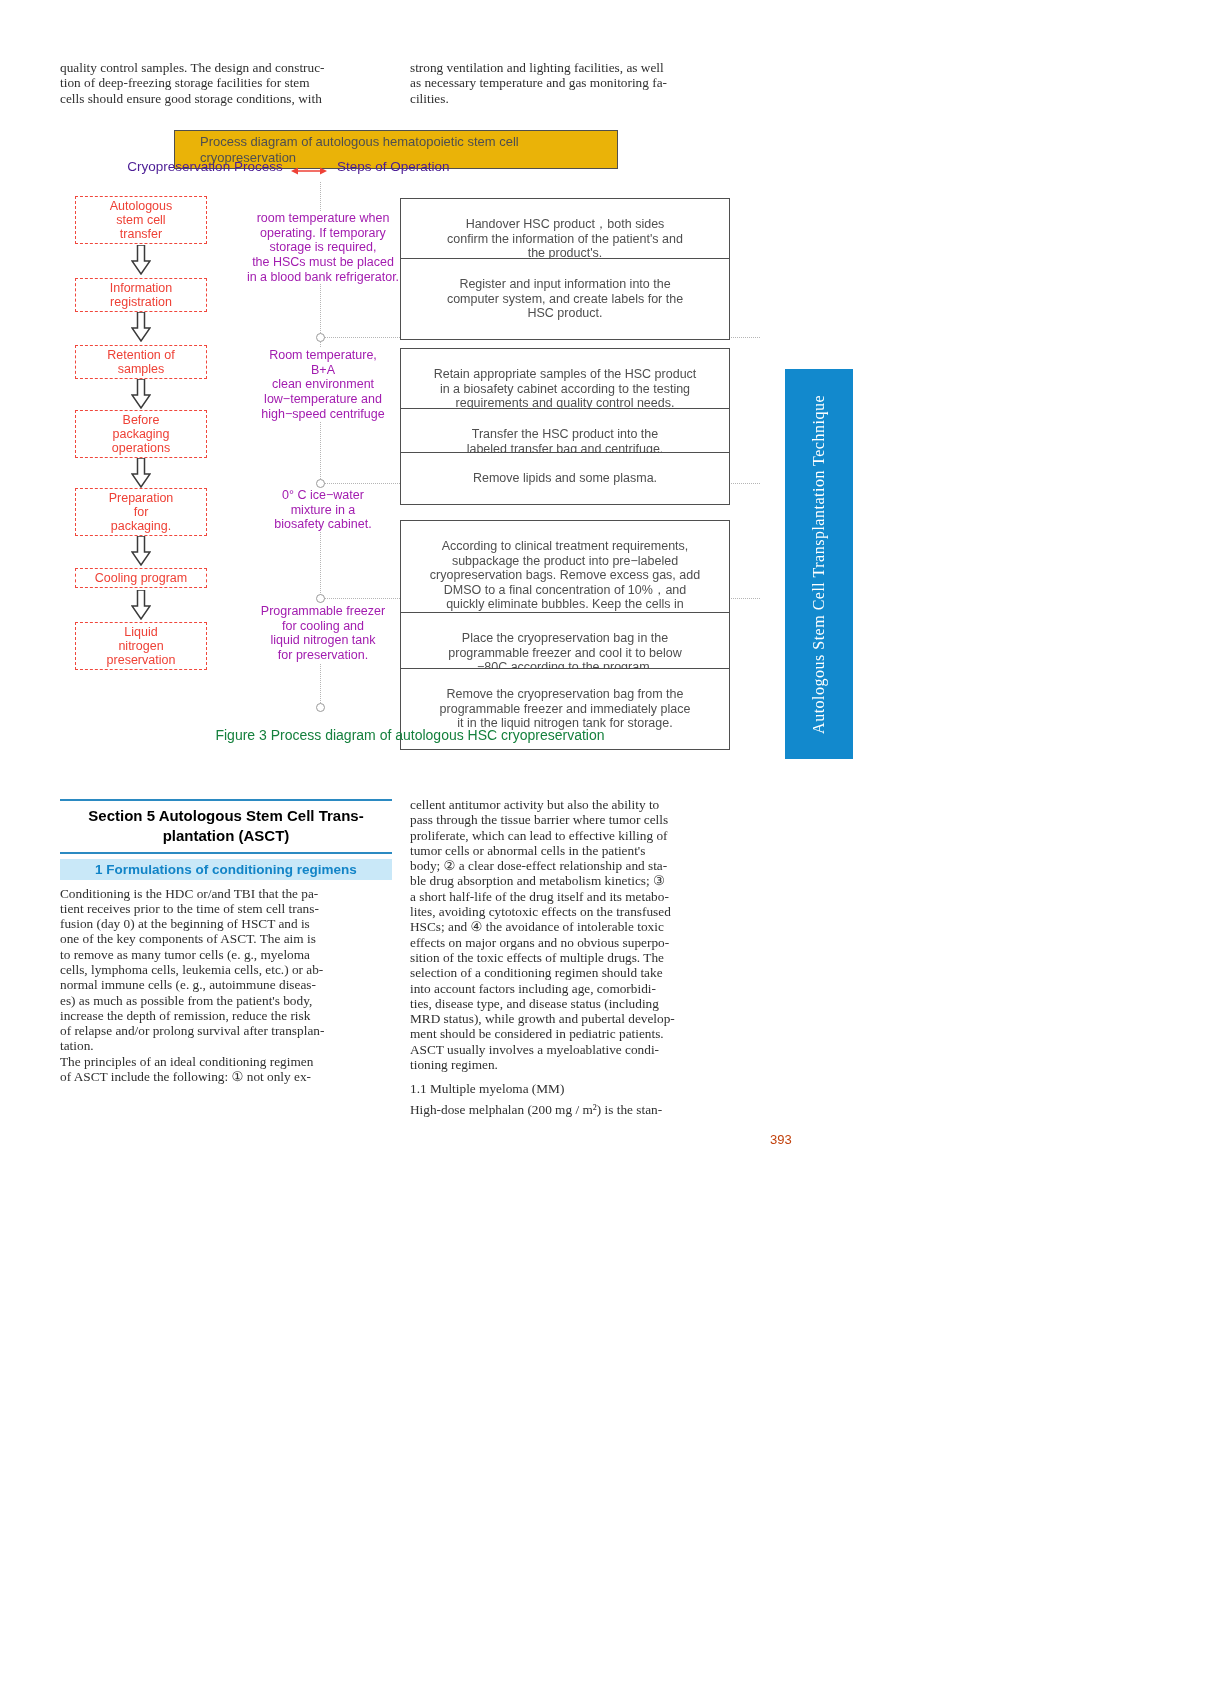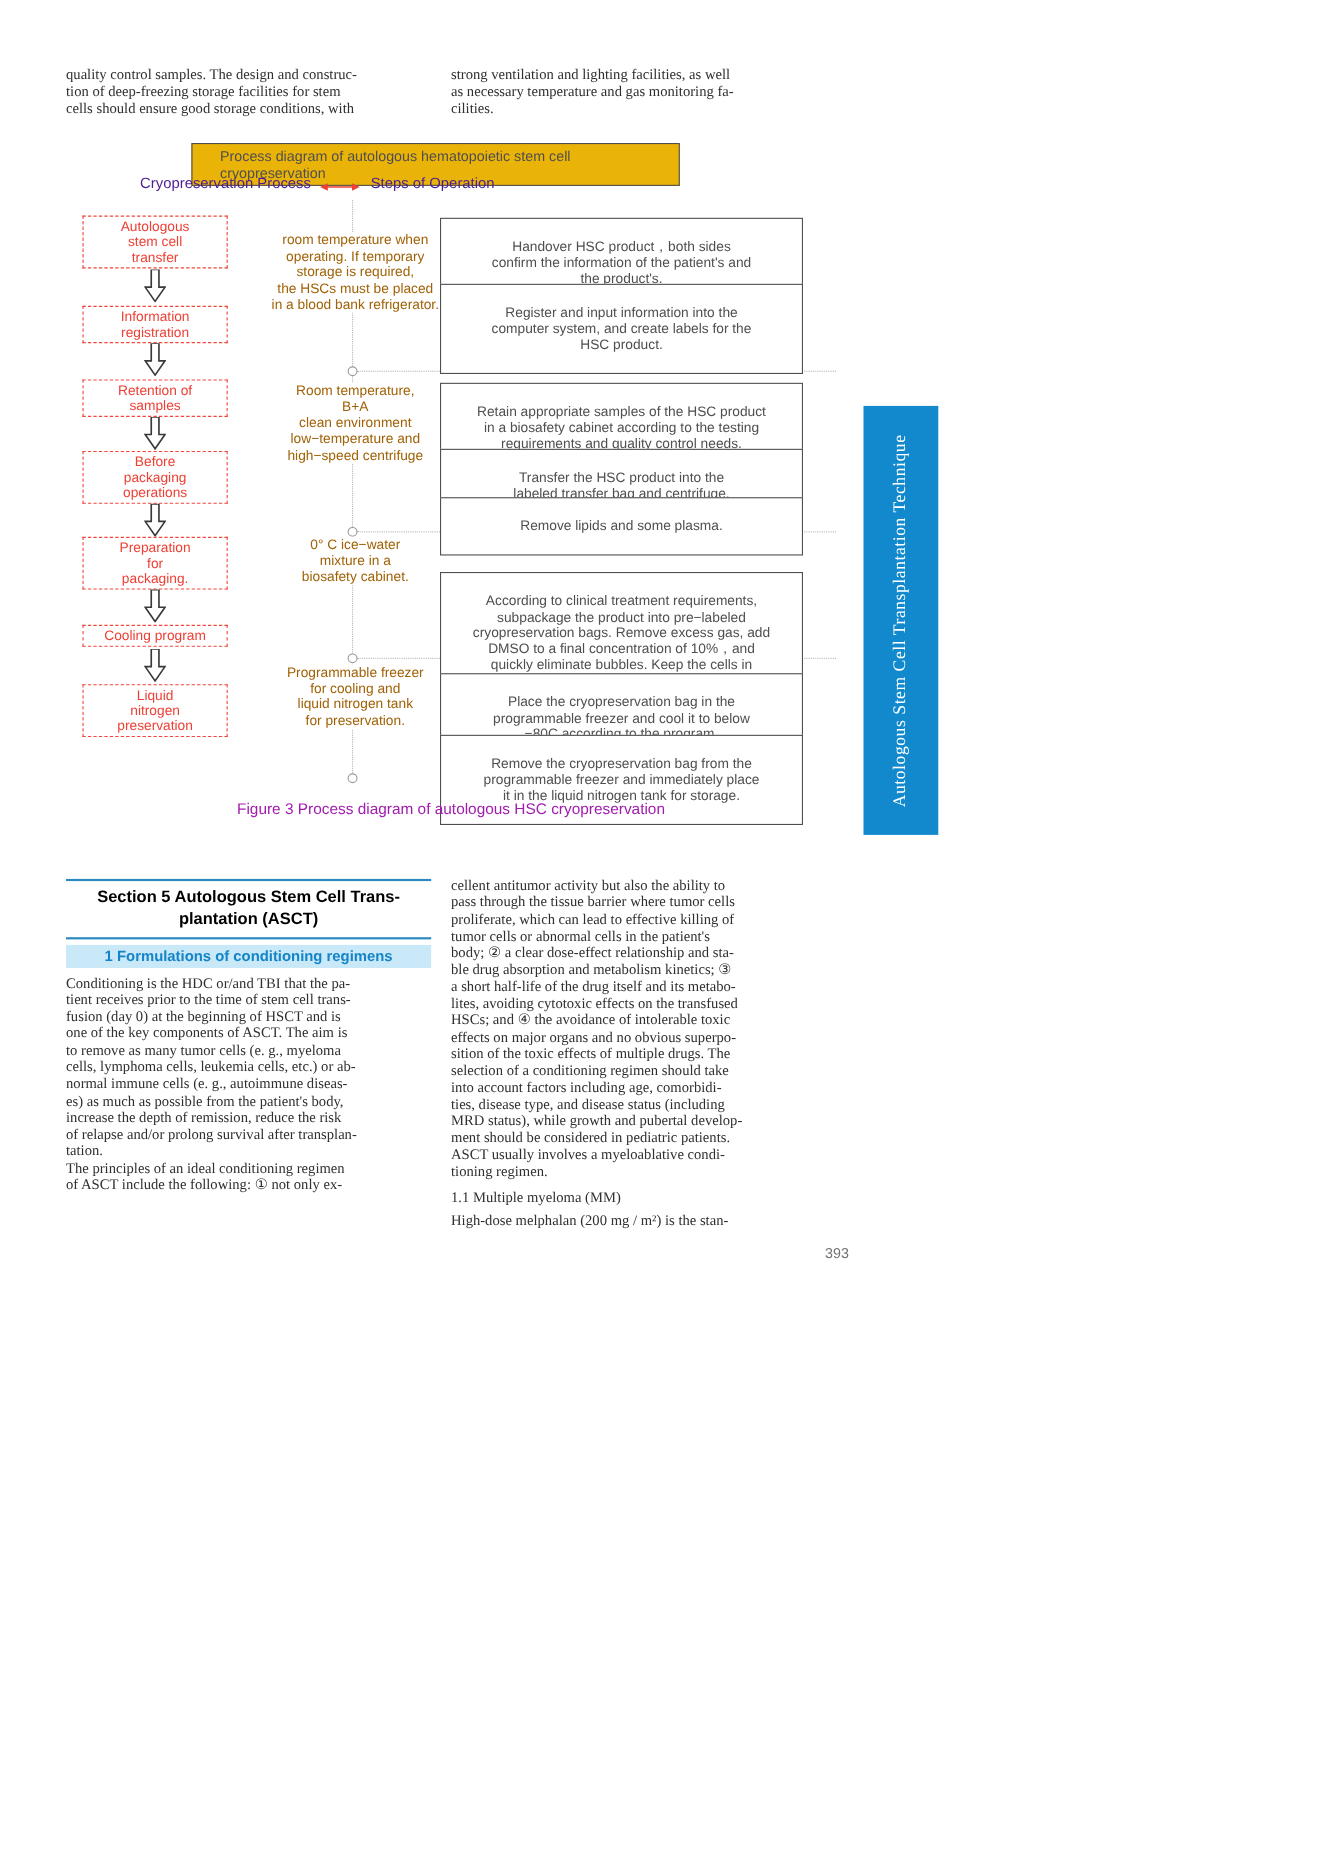--- a/index.html
+++ b/index.html
@@ -8,43 +8,43 @@
   .abs{position:absolute;}
   
   .bodytext{font:13.3px/15.3px "Liberation Serif", serif;color:#2f2f2f;white-space:pre-line;margin:0;}
   .titlebox{border:1.5px solid #4f4f4f;color:#4f4f4f;font:13px/1.2 "Liberation Sans", sans-serif;
             text-align:left;padding:3px 25px;background:#eab308;box-sizing:border-box;}
   .hdr{color:#4c1d95;font:13.5px/1.2 "Liberation Sans", sans-serif;}
   .step{border:1.5px dashed #f0473c;color:#ee4136;font:12.5px/1.12 "Liberation Sans", sans-serif;
         text-align:center;padding:2px;white-space:pre-line;background:#fff;box-sizing:border-box;width:132px;left:75px;}
   .op{border:1.5px solid #4f4f4f;color:#4f4f4f;font:12.5px/1.16 "Liberation Sans", sans-serif;
       text-align:center;padding:18px 4px;white-space:pre-line;background:#fff;box-sizing:border-box;width:330px;left:400px;}
-  .note{color:#a16207;font:12.5px/1.17 "Liberation Sans", sans-serif;text-align:center;
+  .note{color:#a21caf;font:12.5px/1.17 "Liberation Sans", sans-serif;text-align:center;
         white-space:pre-line;background:#fff;width:190px;left:228px;}
   .vline{left:320px;width:0;border-left:1.5px dotted #b5b5b5;}
   .hline{height:0;border-top:1.5px dotted #b5b5b5;left:324px;width:436px;}
   .node{width:7px;height:7px;border:1.5px solid #9a9a9a;border-radius:50%;background:#fff;left:316px;}
   .downarrow{left:131px;width:20px;height:30px;}
-  .caption{color:#a21caf;font:14px/1.2 "Liberation Sans", sans-serif;text-align:center;}
+  .caption{color:#15803d;font:14px/1.2 "Liberation Sans", sans-serif;text-align:center;}
   
   .leftcol{left:60px;top:799px;width:332px;}
   .rightcol{left:410px;top:797px;width:332px;}
   .rule{border-top:2px solid #2b8ac2;height:0;}
   .secheading{color:#000000;font:bold 15px/1.35 "Liberation Sans", sans-serif;text-align:center;
               white-space:pre-line;margin:5px 0;}
   .hlbar{background:#c9e8f8;color:#1284c7;font:bold 13.5px/21px "Liberation Sans", sans-serif;
          text-align:center;height:21px;margin-top:5px;}
   .sub11{font:13.3px/15.3px "Liberation Serif", serif;margin:9px 0 5px 0;color:#2f2f2f;}
   .mt6{margin-top:6px;}
   
   .tab{left:785px;top:369px;width:68px;height:390px;background:#1289cd;
        display:flex;align-items:center;justify-content:center;}
   .tab span{writing-mode:vertical-rl;transform:rotate(180deg);color:#ffffff;
             font:16px/1 "Liberation Serif", serif;white-space:nowrap;letter-spacing:0.5px;}
-  .pagenum{color:#737373;font:13px "Liberation Sans", sans-serif;}
+  .pagenum{color:#c2410c;font:13px "Liberation Sans", sans-serif;margin-left:20px;}
 </style>
 </head>
 <body>
 
 <div class="page">
 
   <p class="abs bodytext" style="left:60px;top:60px;width:334px">quality control samples. The design and construc-
 tion of deep-freezing storage facilities for stem
 cells should ensure good storage conditions, with</p>
   <p class="abs bodytext" style="left:410px;top:60px;width:334px">strong ventilation and lighting facilities, as well

